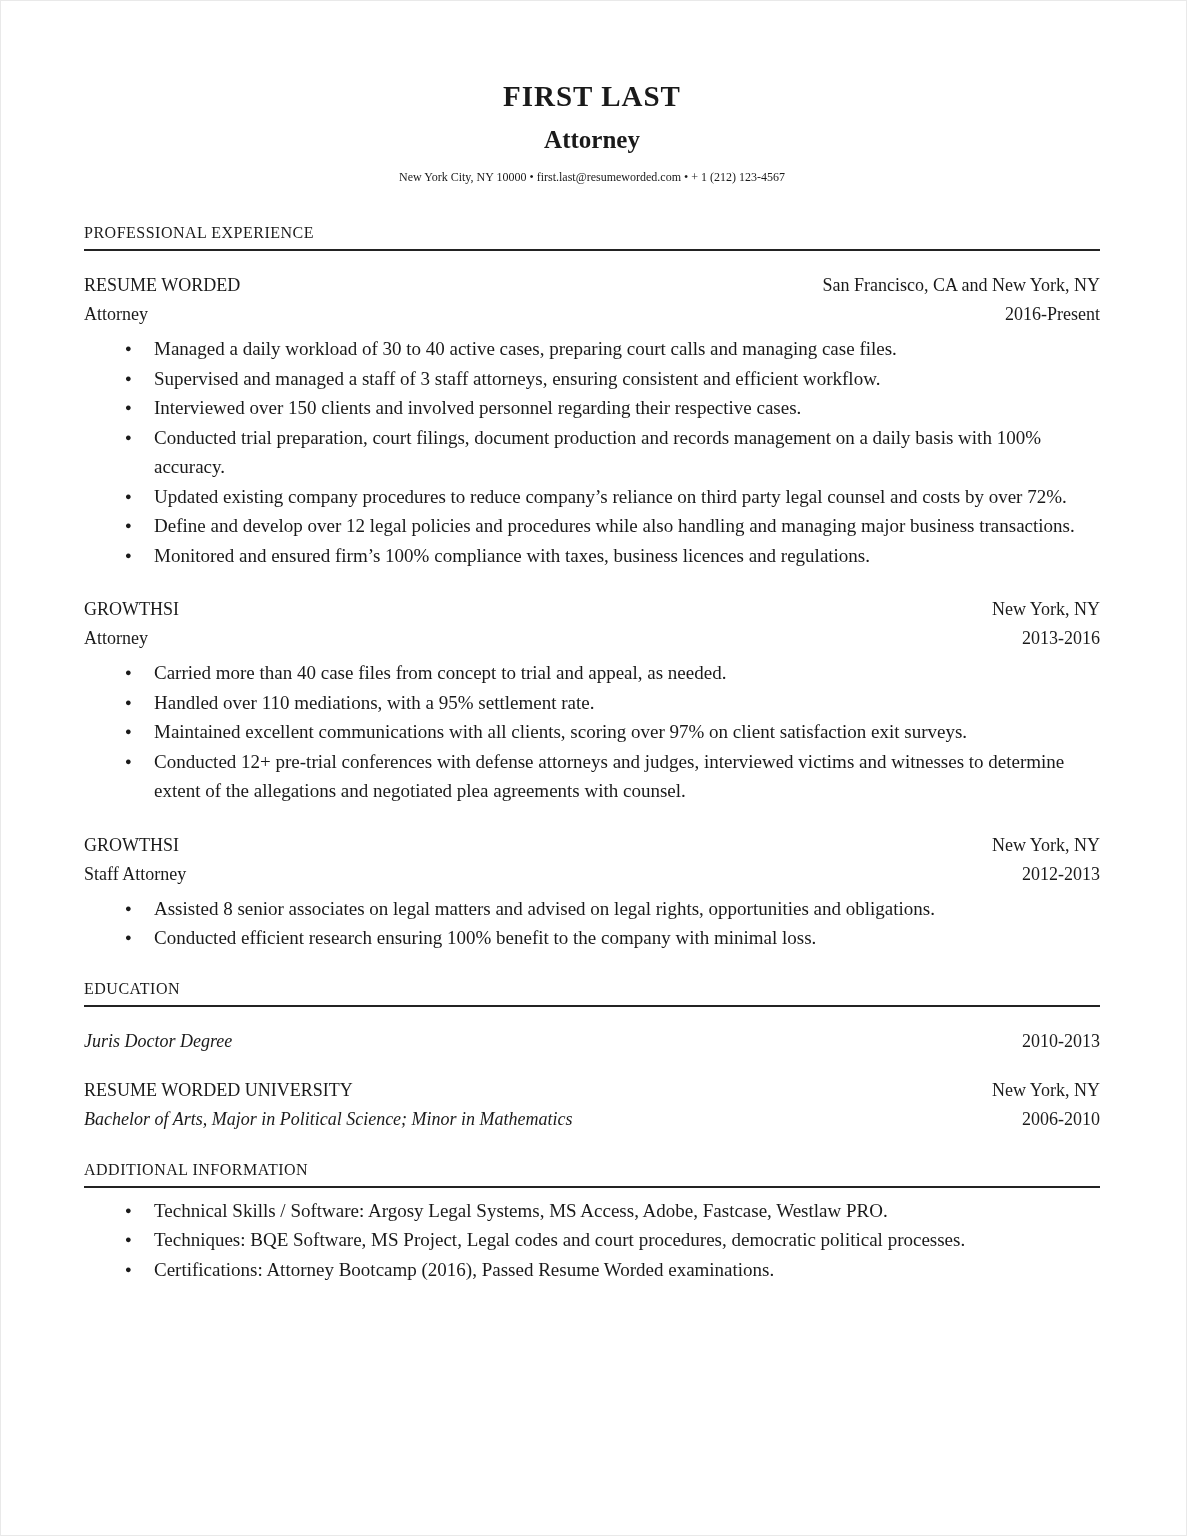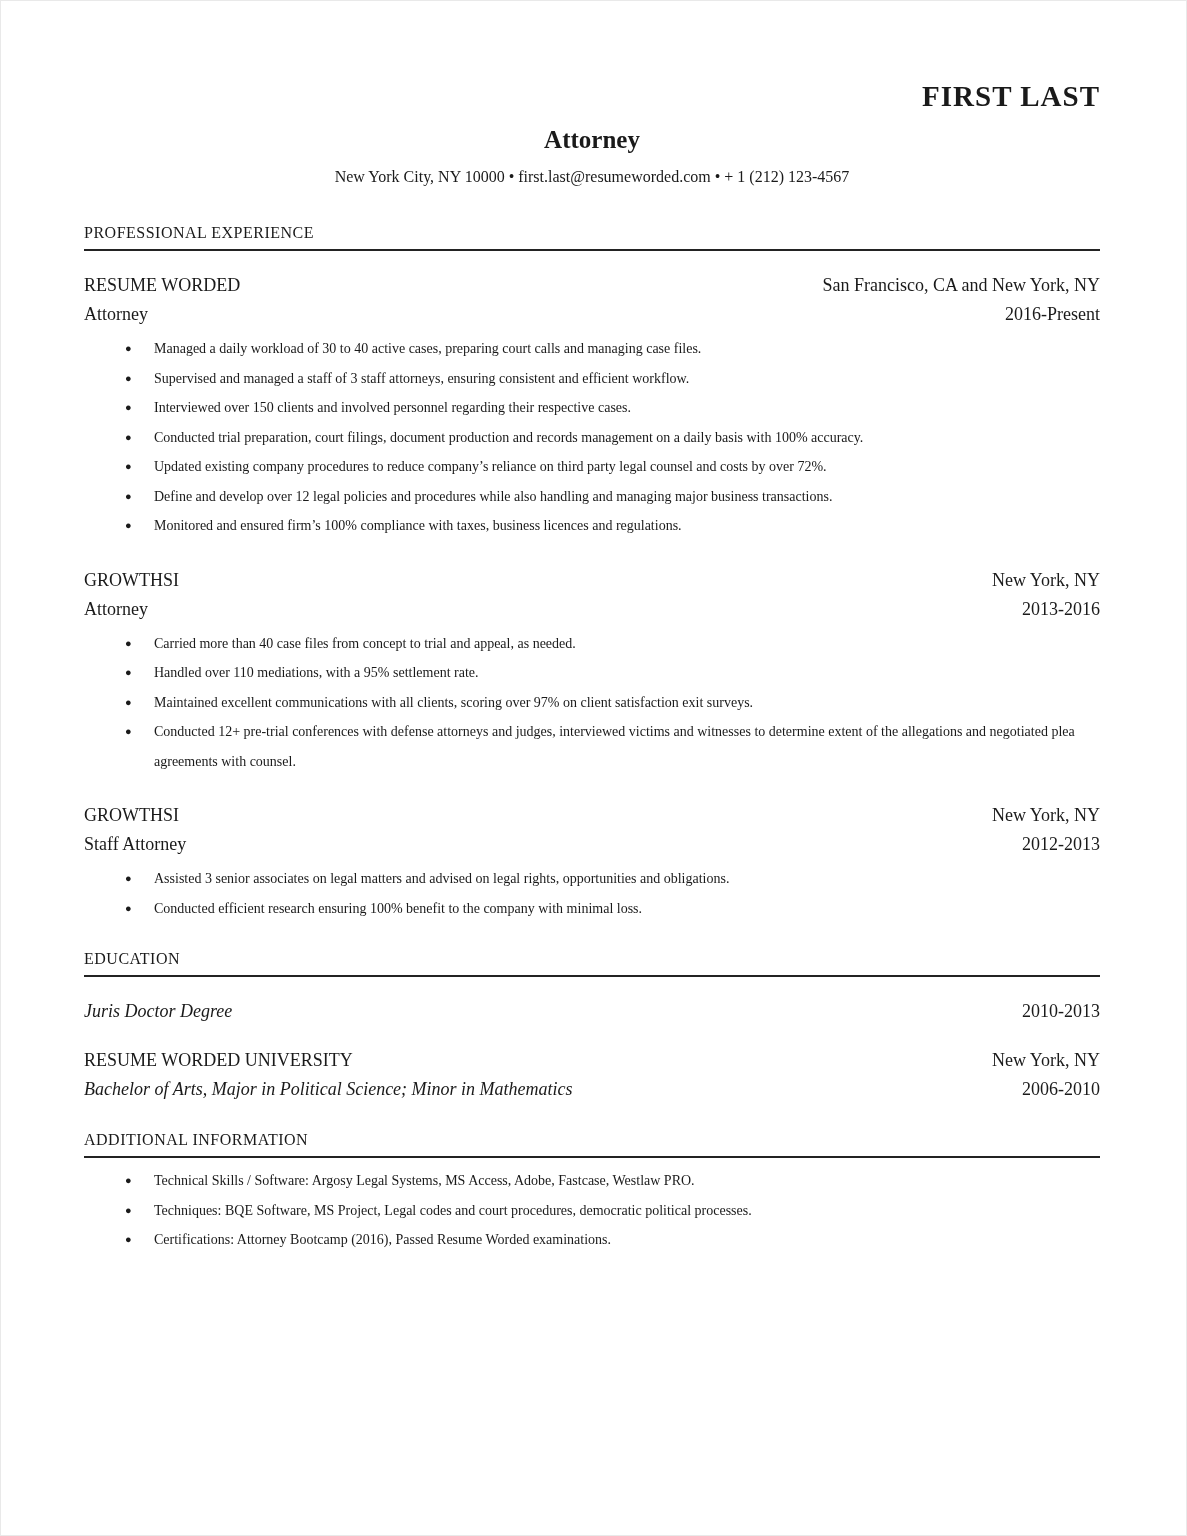--- a/index.html
+++ b/index.html
@@ -12,37 +12,37 @@
     font-family: "Liberation Serif", "DejaVu Serif", serif;
     color: #1a1a1a;
     box-sizing: border-box;
     overflow: hidden;
   }
   .content { padding: 78px 87px 0 84px; }
 
   
   .name {
     margin: 0;
-    text-align: right;
+    text-align: center;
     font-size: 29px;
     line-height: 36px;
     font-weight: 700;
     letter-spacing: 1px;
   }
   .title {
     margin: 10px 0 0;
     text-align: center;
     font-size: 25px;
     line-height: 31px;
     font-weight: 700;
   }
   .contact {
     margin: 10px 0 0;
     text-align: center;
-    font-size: 16px;
+    font-size: 12px;
     line-height: 24px;
   }
 
   
   section { margin-top: 31px; }
   section.sec-tight { margin-top: 23px; }
   .sec-heading {
     margin: 0;
     font-size: 16px;
     line-height: 25px;
@@ -65,21 +65,21 @@
   .italic { font-style: italic; }
 
   ul.bullets {
     margin: 5px 0 0;
     padding: 0;
     list-style: none;
   }
   ul.bullets li {
     position: relative;
     padding-left: 70px;
-    font-size: 14px;
+    font-size: 19px;
     line-height: 29.5px;
   }
   ul.bullets li::before {
     content: "●";
     position: absolute;
     left: 41px;
     top: 0;
     font-size: 11px;
     line-height: 29.5px;
   }
@@ -142,21 +142,21 @@
       <div class="job">
         <div class="row2">
           <span>GROWTHSI</span>
           <span>New York, NY</span>
         </div>
         <div class="row2">
           <span>Staff Attorney</span>
           <span>2012-2013</span>
         </div>
         <ul class="bullets">
-          <li>Assisted 3 senior associates on legal matters and advised on legal rights, opportunities and obligations.</li>
+          <li>Assisted 8 senior associates on legal matters and advised on legal rights, opportunities and obligations.</li>
           <li>Conducted efficient research ensuring 100% benefit to the company with minimal loss.</li>
         </ul>
       </div>
     </section>
 
     <section class="sec-tight">
       <h3 class="sec-heading">EDUCATION</h3>
       <div class="rule"></div>
 
       <div class="edu">

